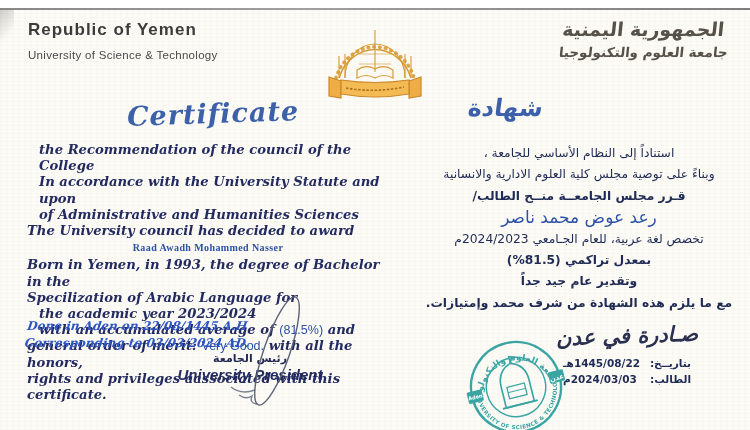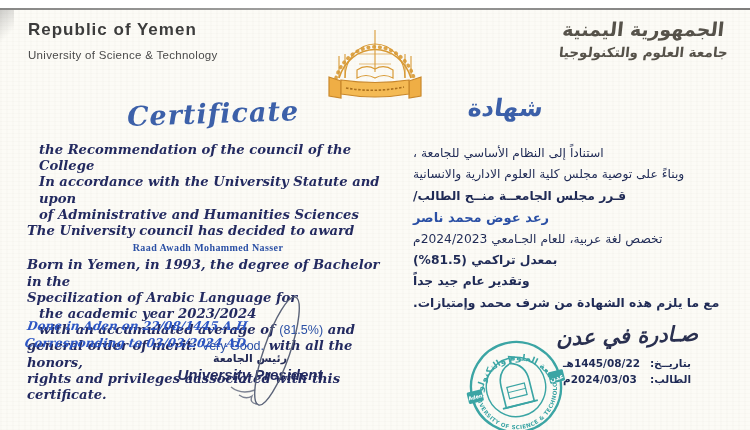--- a/index.html
+++ b/index.html
@@ -40,25 +40,25 @@
   .hl{font-family:"Liberation Sans",sans-serif;font-style:normal;font-weight:normal;
       color:#2b50a5;font-size:12.5px;}
   .en-dates{position:absolute;left:26px;top:310px;
             font-family:"DejaVu Serif",serif;font-style:italic;font-weight:bold;
             font-size:12px;line-height:17px;color:#2d56c4;transform:skewX(-8deg);}
 
   
   .ar-title{position:absolute;left:468px;top:86px;font-family:"DejaVu Sans",sans-serif;
             font-weight:bold;font-size:24px;color:#3c60a9;transform:skewX(-8deg);
             letter-spacing:4px;}
-  .ar-body{position:absolute;left:413px;top:135px;width:332px;text-align:left;
+  .ar-body{position:absolute;left:413px;top:135px;width:332px;text-align:center;
            direction:rtl;font-family:"DejaVu Sans",sans-serif;
            font-size:12.3px;line-height:21.4px;color:#1f2a55;}
   .ar-body .b{font-weight:bold;}
-  .student-name-ar{font-weight:bold;color:#2b50a5;font-size:13px;letter-spacing:.5px;}
+  .student-name-ar{font-weight:normal;color:#2b50a5;font-size:17px;letter-spacing:.5px;}
   .issued-ar{position:absolute;left:556px;top:316px;direction:rtl;
              font-family:"DejaVu Sans",sans-serif;font-weight:bold;font-style:italic;
              font-size:21px;color:#2a3050;transform:rotate(-2deg);letter-spacing:1px;}
   .ar-dates{position:absolute;left:563px;top:347px;width:128px;direction:rtl;
             font-family:"DejaVu Sans",sans-serif;font-weight:bold;font-size:10.5px;
             line-height:16px;color:#1f2a55;}
   .ar-dates .row{display:flex;justify-content:space-between;}
   .ar-dates .num{direction:ltr;unicode-bidi:bidi-override;}
 
   

